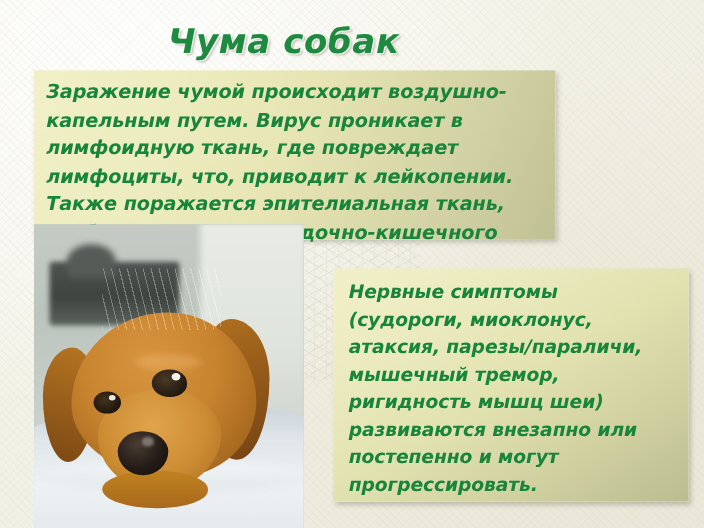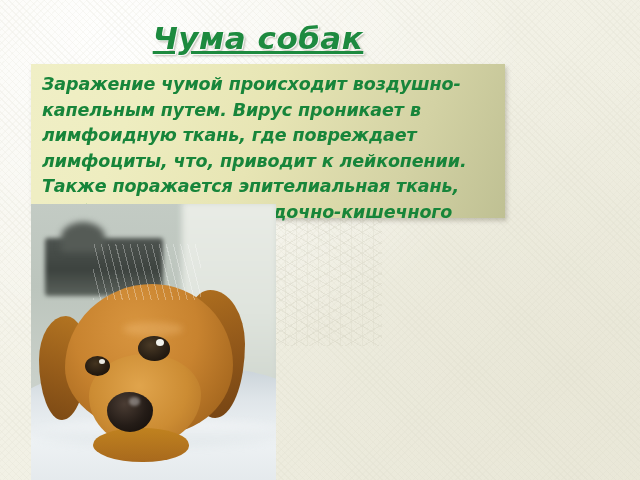--- a/index.html
+++ b/index.html
@@ -61,21 +61,20 @@
     font-family: "DejaVu Sans", sans-serif;
     font-size: 31px;
     font-weight: bold;
     font-style: italic;
     color: #1d8a3f;
     letter-spacing: 0.5px;
     text-shadow:
       1px 1px 0 rgba(255,255,255,0.85),
       2px 2px 2px rgba(120,120,100,0.45);
     white-space: nowrap;
-    text-decoration: underline;
   }
 
   
   #textbox-main {
     position: absolute;
     left: 31px;
     top: 64px;
     width: 474px;
     height: 154px;
     box-sizing: border-box;
@@ -270,14 +269,17 @@
     <div class="ph" id="ph-dog-muzzle"></div>
     <div class="ph" id="ph-dog-eye-r"></div>
     <div class="ph" id="ph-dog-eye-r-glint"></div>
     <div class="ph" id="ph-dog-eye-l"></div>
     <div class="ph" id="ph-dog-eye-l-glint"></div>
     <div class="ph" id="ph-dog-chin"></div>
     <div class="ph" id="ph-dog-nose"></div>
     <div class="ph" id="ph-dog-nose-hl"></div>
   </div>
 
+  <div id="textbox-nerve">
+    <p class="para">Нервные симптомы (судороги, миоклонус, атаксия, парезы/параличи, мышечный тремор, ригидность мышц шеи) развиваются внезапно или постепенно и могут прогрессировать.</p>
+  </div>
 
 </div>
 
 </body></html>

